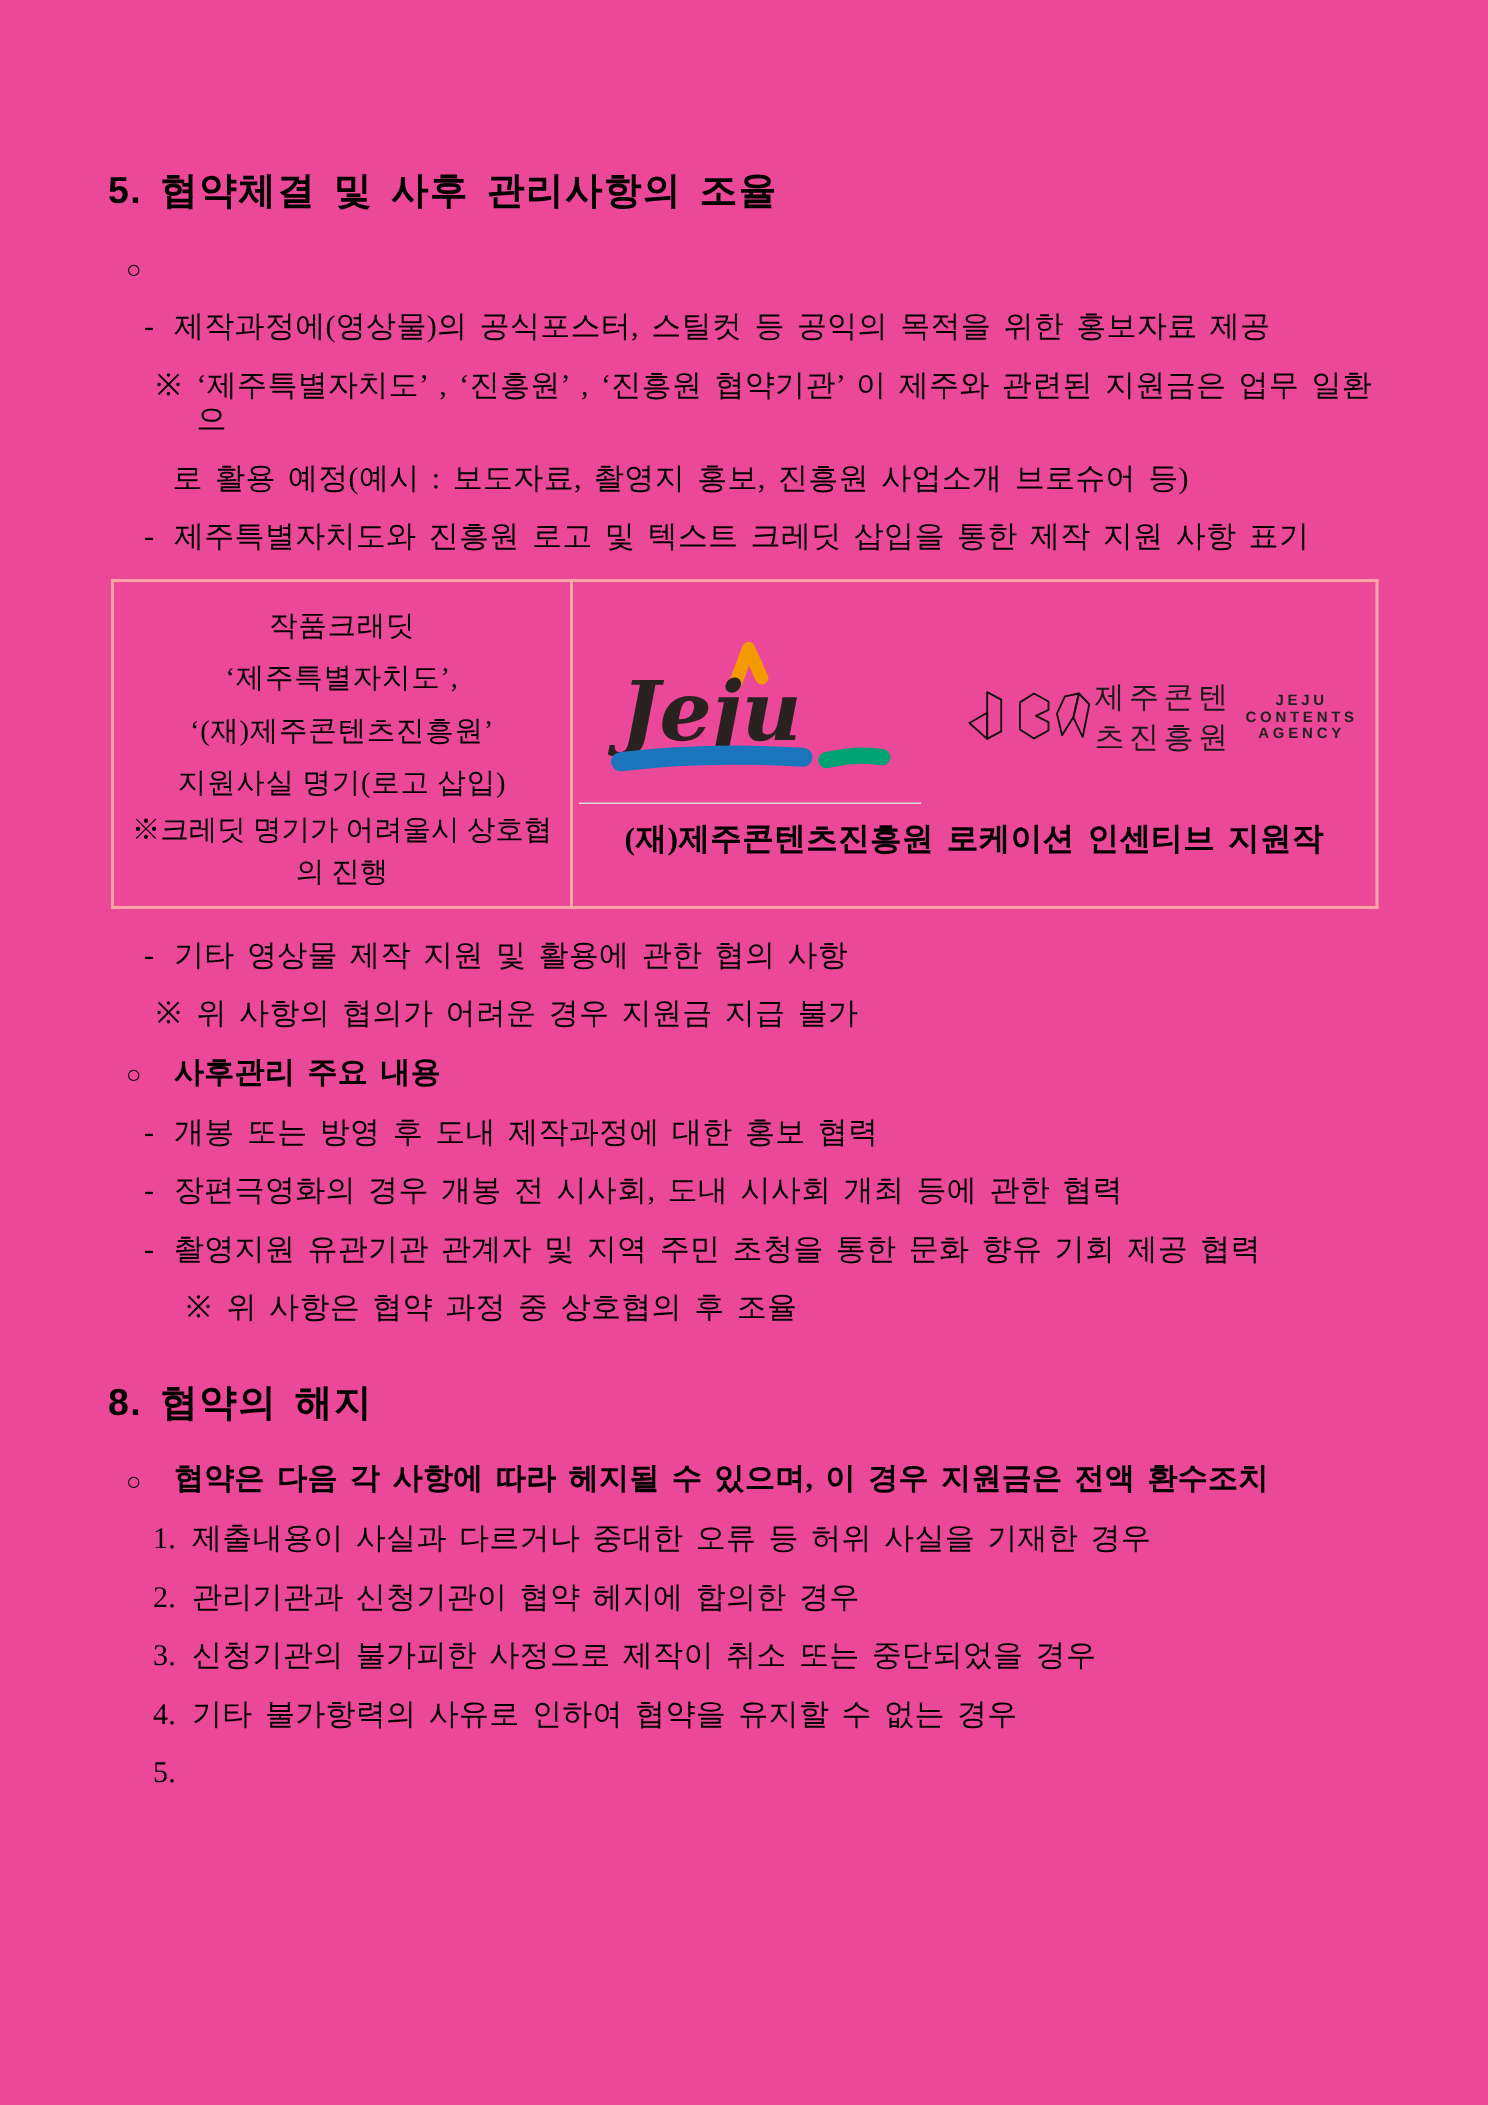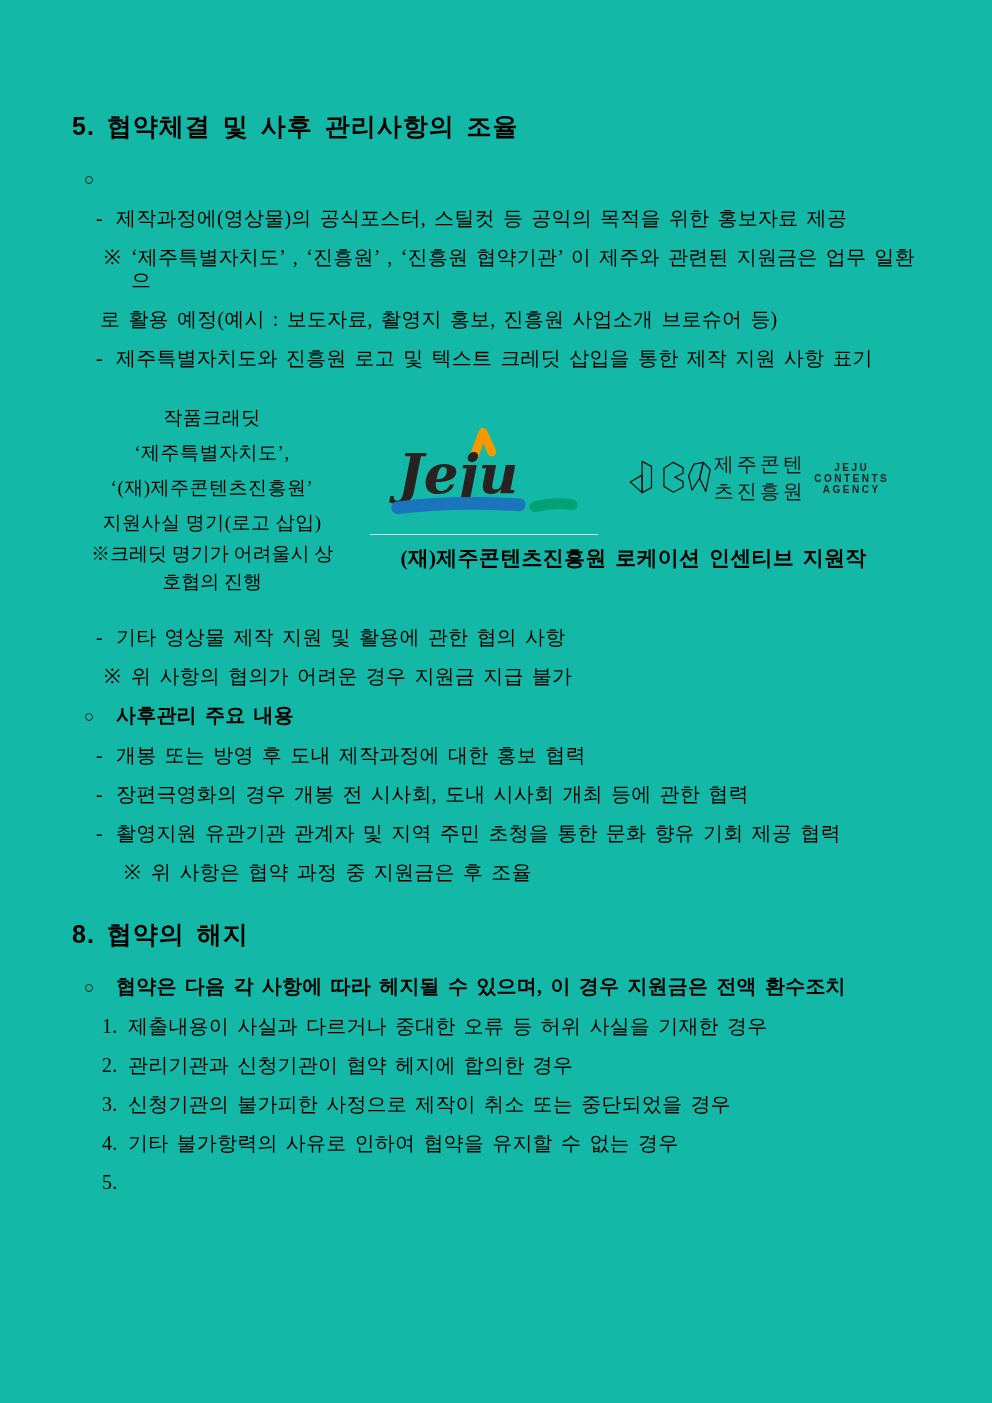--- a/index.html
+++ b/index.html
@@ -1,48 +1,48 @@
 <!DOCTYPE html>
 <html><head>
 <meta charset="utf-8">
 <style>
   html,body { margin:0; padding:0; background:#ffffff; }
   .page {
     position:relative; width:992px; height:1403px; margin:0 auto;
-    background:#14b8a6; box-sizing:border-box;
+    background:#ec4899; box-sizing:border-box;
     padding:110px 66px 0 72px;
     font-family:"Liberation Serif","DejaVu Serif",serif;
     color:#000; overflow:hidden;
   }
   .sec-heading {
     font-family:"Liberation Sans","DejaVu Sans",sans-serif;
     font-weight:bold; font-size:25px; letter-spacing:1px;
     margin:0 0 24px 0; word-spacing:4px;
   }
   .line { display:flex; align-items:flex-start; font-size:20px; line-height:23px;
           margin-bottom:16px; word-spacing:3px; letter-spacing:0.2px; }
   .line .marker { flex:0 0 auto; }
   .l-bullet { font-weight:bold; margin-left:12px; }
   .l-bullet .marker { width:32px; font-size:17px; padding-top:1px; }
   .l-dash  { margin-left:24px; }
   .l-dash .marker { width:20px; }
   .l-note  { margin-left:32px; }
   .l-note .marker { width:27px; }
-  .l-cont  { margin-left:28px;align-items:flex-end; }
+  .l-cont  { margin-left:43px;align-items:flex-end; }
   .l-note-deep { margin-left:52px; }
   .l-note-deep .marker { width:27px; }
   .l-num { margin-left:30px; }
   .l-num .marker { width:26px; }
 
   .credit-table { width:845px; border-collapse:collapse; margin:4px 0 20px 2px; }
-  .credit-table td { border:2px solid #14b8a6; vertical-align:middle; }
+  .credit-table td { border:2px solid #fca5a5; vertical-align:middle; }
   .cell-left { width:338px; text-align:center; padding:12px 6px 8px; }
   .cl-line { font-size:19px; line-height:35px; letter-spacing:0.5px; }
   .cl-foot { font-size:19px; line-height:28px; }
-  .cell-right { text-align:center; padding:4px 20px 4px; }
+  .cell-right { text-align:center; padding:4px 4px 4px; }
   .logo-row { display:flex; align-items:center; justify-content:center; gap:26px; padding:6px 0 0; }
   .jeju-wrap { border-bottom:1px solid #d9d9d9; padding:2px 16px 6px; }
   .jca-wrap { display:flex; flex-direction:row; align-items:center; }
   .jca-kr { font-family:"Liberation Sans","DejaVu Sans",sans-serif; font-size:20px;
             letter-spacing:3px; color:#1a1a1a; margin-top:2px; }
   .jca-en { font-family:"Liberation Sans","DejaVu Sans",sans-serif; font-size:10px;
             font-weight:bold; letter-spacing:2.5px; color:#222; margin-top:3px; }
   .cell-caption { font-weight:bold; font-size:21px; padding:9px 0 8px; letter-spacing:0.3px; word-spacing:3px; }
   .sec6 { margin-top:34px; }
 </style>
@@ -131,21 +131,21 @@
   <div class="line l-dash">
     <span class="marker">-</span>
     <span>장편극영화의 경우 개봉 전 시사회, 도내 시사회 개최 등에 관한 협력</span>
   </div>
   <div class="line l-dash">
     <span class="marker">-</span>
     <span>촬영지원 유관기관 관계자 및 지역 주민 초청을 통한 문화 향유 기회 제공 협력</span>
   </div>
   <div class="line l-note-deep">
     <span class="marker">※</span>
-    <span>위 사항은 협약 과정 중 지원금은 후 조율</span>
+    <span>위 사항은 협약 과정 중 상호협의 후 조율</span>
   </div>
 
   <div class="sec-heading sec6">8. 협약의 해지</div>
 
   <div class="line l-bullet">
     <span class="marker">○</span>
     <span>협약은 다음 각 사항에 따라 헤지될 수 있으며, 이 경우 지원금은 전액 환수조치</span>
   </div>
 
   <div class="line l-num">

